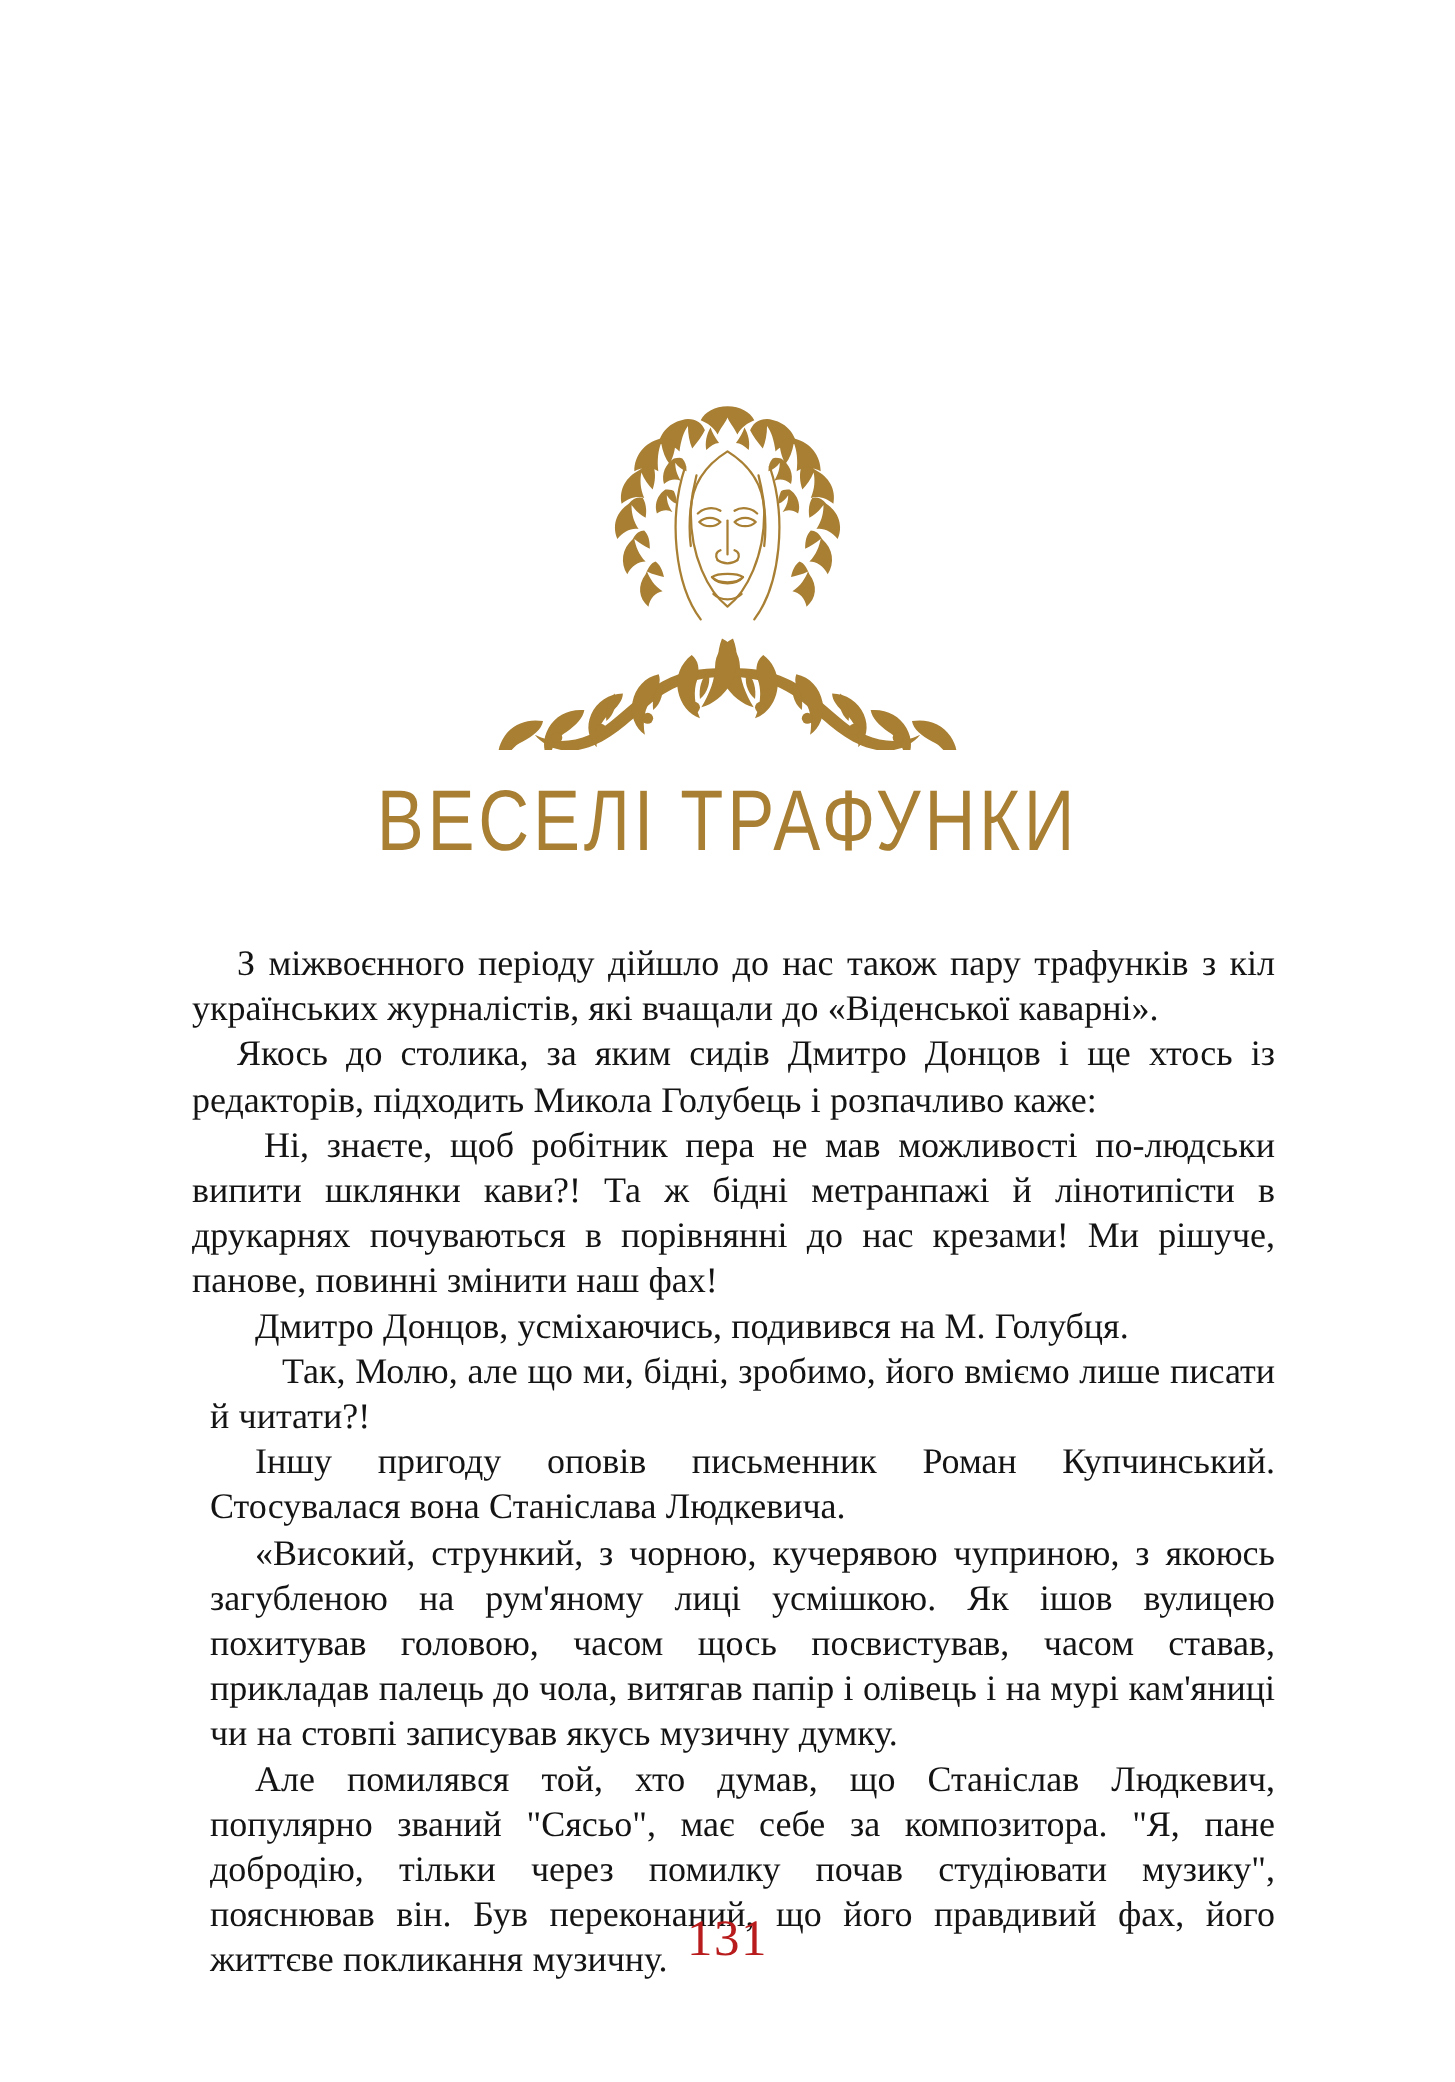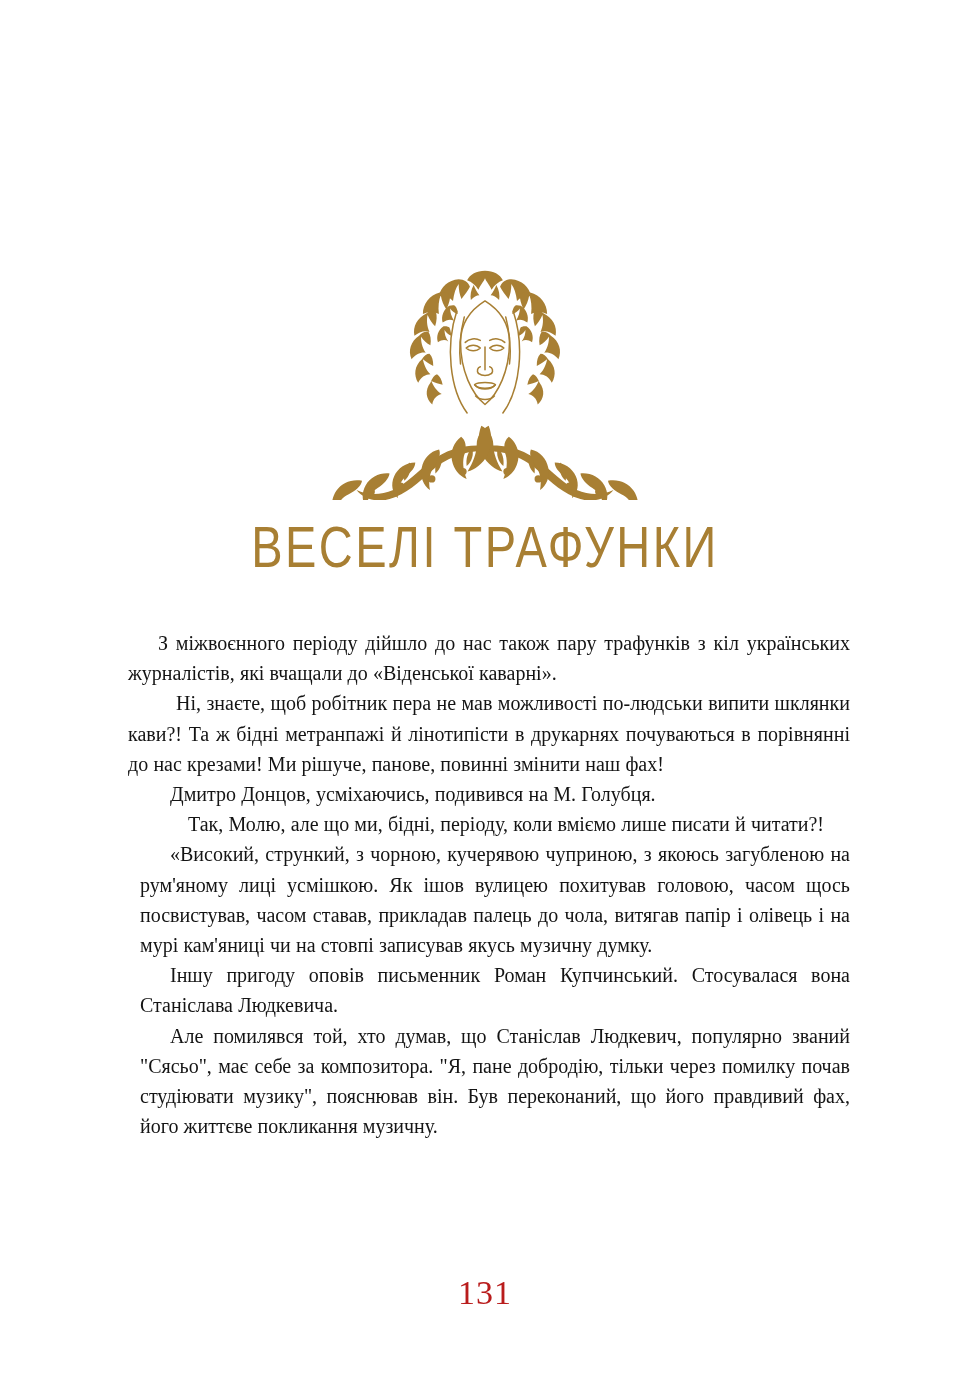--- a/index.html
+++ b/index.html
@@ -62,21 +62,21 @@
     transform: scaleY(1.22);
     transform-origin: center top;
   }
 
   
   .body-text {
     position: absolute;
     left: 128px;
     top: 628px;
     width: 722px;
-    font-size: 20px;
+    font-size: 24px;
     line-height: 30.2px;
     text-align: justify;
     text-justify: inter-word;
     word-spacing: 0.2px;
     color: #141414;
   }
   .body-text p {
     margin: 0;
     text-indent: 30px;
     hyphens: manual;
@@ -204,23 +204,24 @@
           <path d="M112 64 c6-5 8-13 6-20 c-5 5-7 12-6 20z"></path>
         </g>
       </g>
     </svg>
   </div>
 
   <div class="chapter-title">ВЕСЕЛІ ТРАФУНКИ</div>
 
   <div class="body-text">
     <p>З міжвоєнного періоду дійшло до нас також пару трафунків з кіл україн­ських журналістів, які вчащали до «Віденської каварні».</p>
+    <p>Якось до столика, за яким сидів Дмитро Донцов і ще хтось із редакторів, підходить Микола Голубець і розпачливо каже:</p>
     <p class="dialogue">Ні, знаєте, щоб робітник пера не мав можливості по-людськи випити шклянки кави?! Та ж бідні метранпажі й лінотипісти в друкарнях почува­ються в порівнянні до нас крезами! Ми рішуче, панове, повинні змінити наш фах!</p>
     <p class="last-line-left">Дмитро Донцов, усміхаючись, подивився на М. Голубця.</p>
-    <p class="dialogue last-line-left">Так, Молю, але що ми, бідні, періоду, коли вміємо лише писати й чи­тати?!</p>
+    <p class="dialogue last-line-left">Так, Молю, але що ми, бідні, зробимо, його вміємо лише писати й чи­тати?!</p>
+    <p class="last-line-left">Іншу пригоду оповів письменник Роман Купчинський. Стосувалася вона Станіслава Людкевича.</p>
     <p class="last-line-left">«Високий, стрункий, з чорною, кучерявою чуприною, з якоюсь загубле­ною на рум'яному лиці усмішкою. Як ішов вулицею   похитував головою, часом щось посвистував, часом ставав, прикладав палець до чола, витягав папір і олівець і на мурі кам'яниці чи на стовпі записував якусь музичну думку.</p>
-    <p class="last-line-left">Іншу пригоду оповів письменник Роман Купчинський. Стосувалася вона Станіслава Людкевича.</p>
     <p class="last-line-left">Але помилявся той, хто думав, що Станіслав Людкевич, популярно зва­ний "Сясьо", має себе за композитора. "Я, пане добродію, тільки через помилку почав студіювати музику",   пояснював він. Був переконаний, що його правдивий фах, його життєве покликання   музичну.</p>
   </div>
 
   <div class="folio">131</div>
 
 </div>
 
 </body></html>

